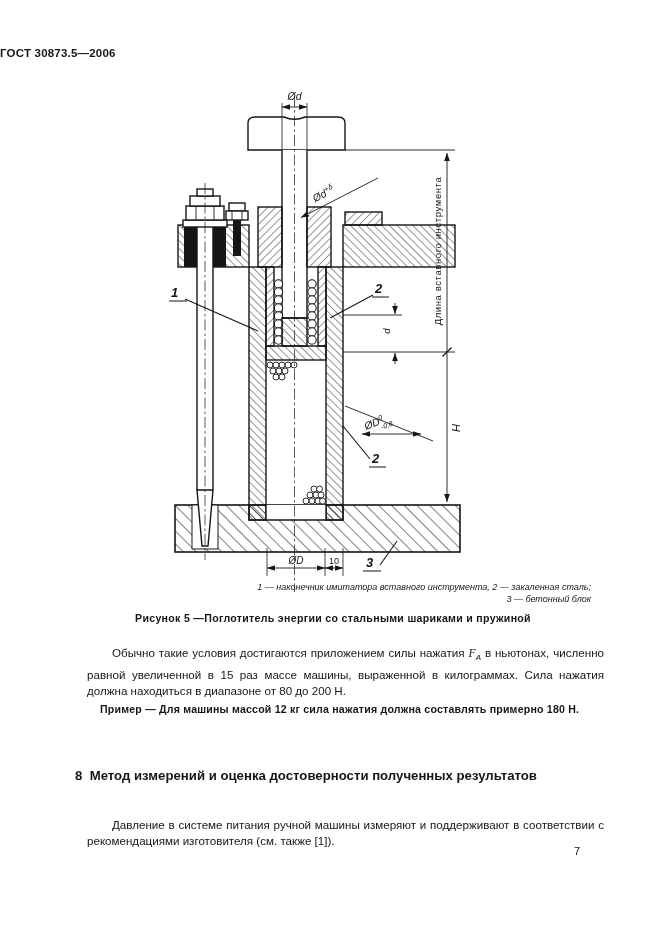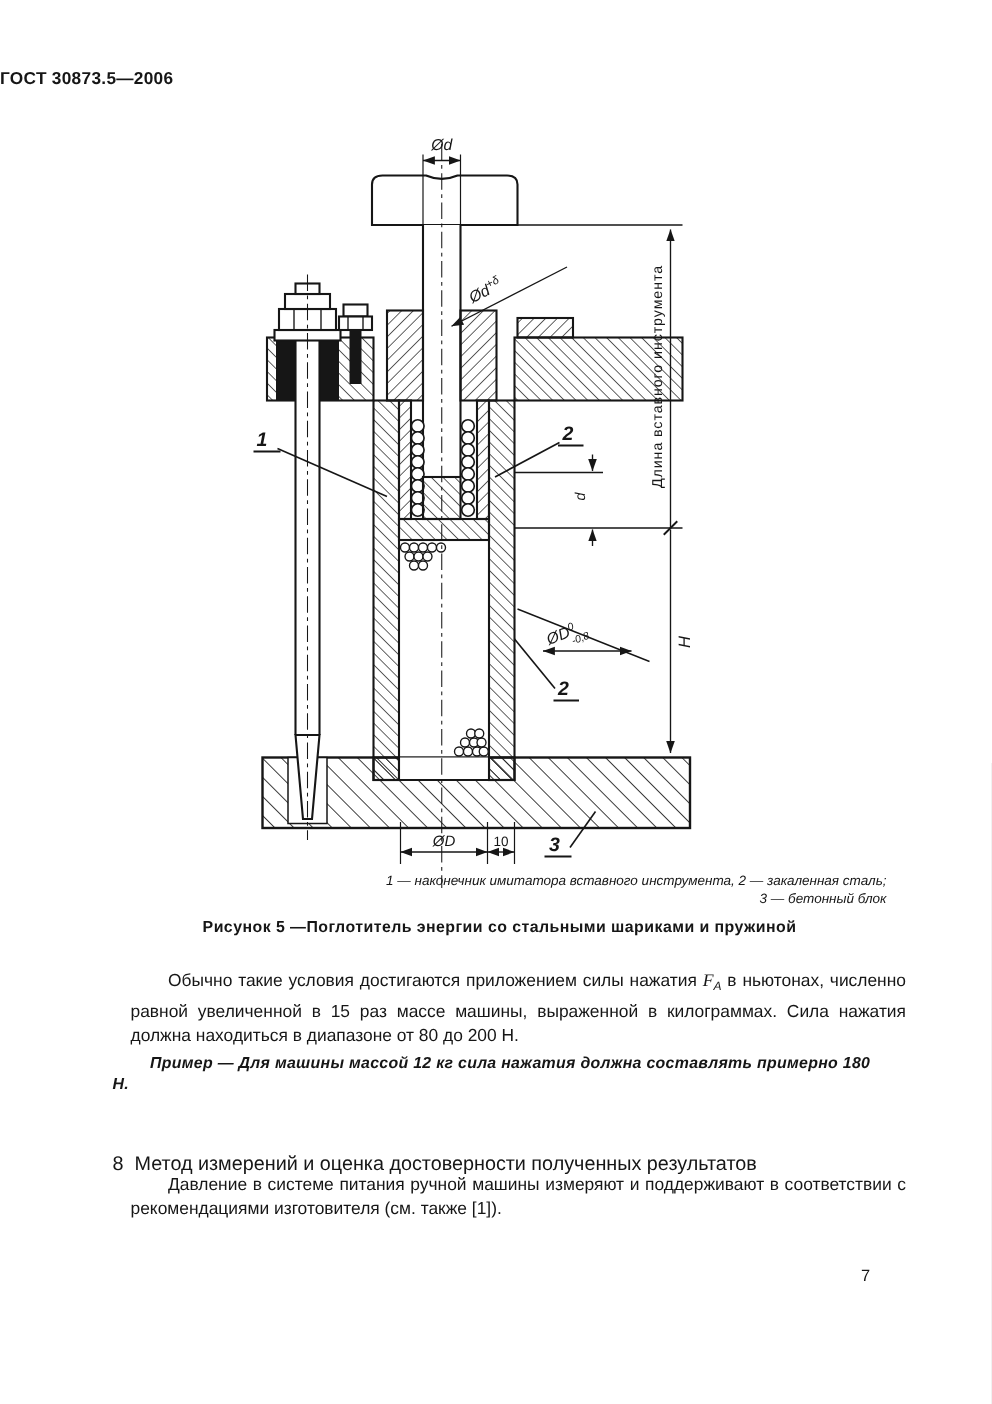--- a/index.html
+++ b/index.html
@@ -20,24 +20,24 @@
   .cap-title{
     position:absolute;left:75px;width:516px;text-align:center;
     font-size:10.6px;font-weight:bold;letter-spacing:.3px;
   }
   .par{
     position:absolute;left:75px;width:517px;font-size:11.6px;line-height:16.2px;
     text-align:justify;text-indent:25px;margin-left:12px;
   }
   .example{
     position:absolute;left:75px;width:517px;font-size:10.6px;line-height:14px;
-    font-weight:bold;font-style:italic;text-indent:25px;letter-spacing:.2px;
+    font-weight:bold;text-indent:25px;letter-spacing:.2px;
   }
   .h8{
-    position:absolute;left:75px;width:517px;font-size:13.2px;font-weight:normal;
+    position:absolute;left:75px;width:517px;font-size:13.2px;font-weight:bold;
   }
   .h81{
     position:absolute;left:100px;width:492px;font-size:11.6px;font-weight:bold;
   }
   .pageno{position:absolute;top:845px;left:574px;font-size:11px;}
   sub.fsub{font-size:8px;font-style:italic;}
   i.fsym{font-family:"Liberation Serif",serif;font-size:11.8px;}
 </style>
 </head>
 <body>
@@ -225,17 +225,17 @@
   <div class="cap-title" style="top:612px">Рисунок 5 —Поглотитель энергии со стальными шариками и пружиной</div>
 
   <div class="par" style="top:645px"><span>Обычно такие условия достигаются приложением силы нажатия </span><i class="fsym">F</i><sub class="fsub">А</sub><span> в ньютонах, численно равной увеличенной в 15 раз массе машины, выраженной в килограммах. Сила нажатия должна находиться в диапазоне от 80 до 200 Н.</span></div>
 
   <div class="example" style="top:702px">Пример — Для машины массой 12 кг сила нажатия должна составлять примерно 180 Н.</div>
 
 
   <div class="h8" style="top:768px">8&nbsp;&nbsp;Метод измерений и оценка достоверности полученных результатов</div>
 
 
-  <div class="par" style="top:782px">Давление в системе питания ручной машины измеряют и поддерживают в соответствии с рекомендациями изготовителя (см. также [1]).</div>
+  <div class="par" style="top:817px">Давление в системе питания ручной машины измеряют и поддерживают в соответствии с рекомендациями изготовителя (см. также [1]).</div>
 
   <div class="pageno">7</div>
 
 </div>
 
 </body></html>

